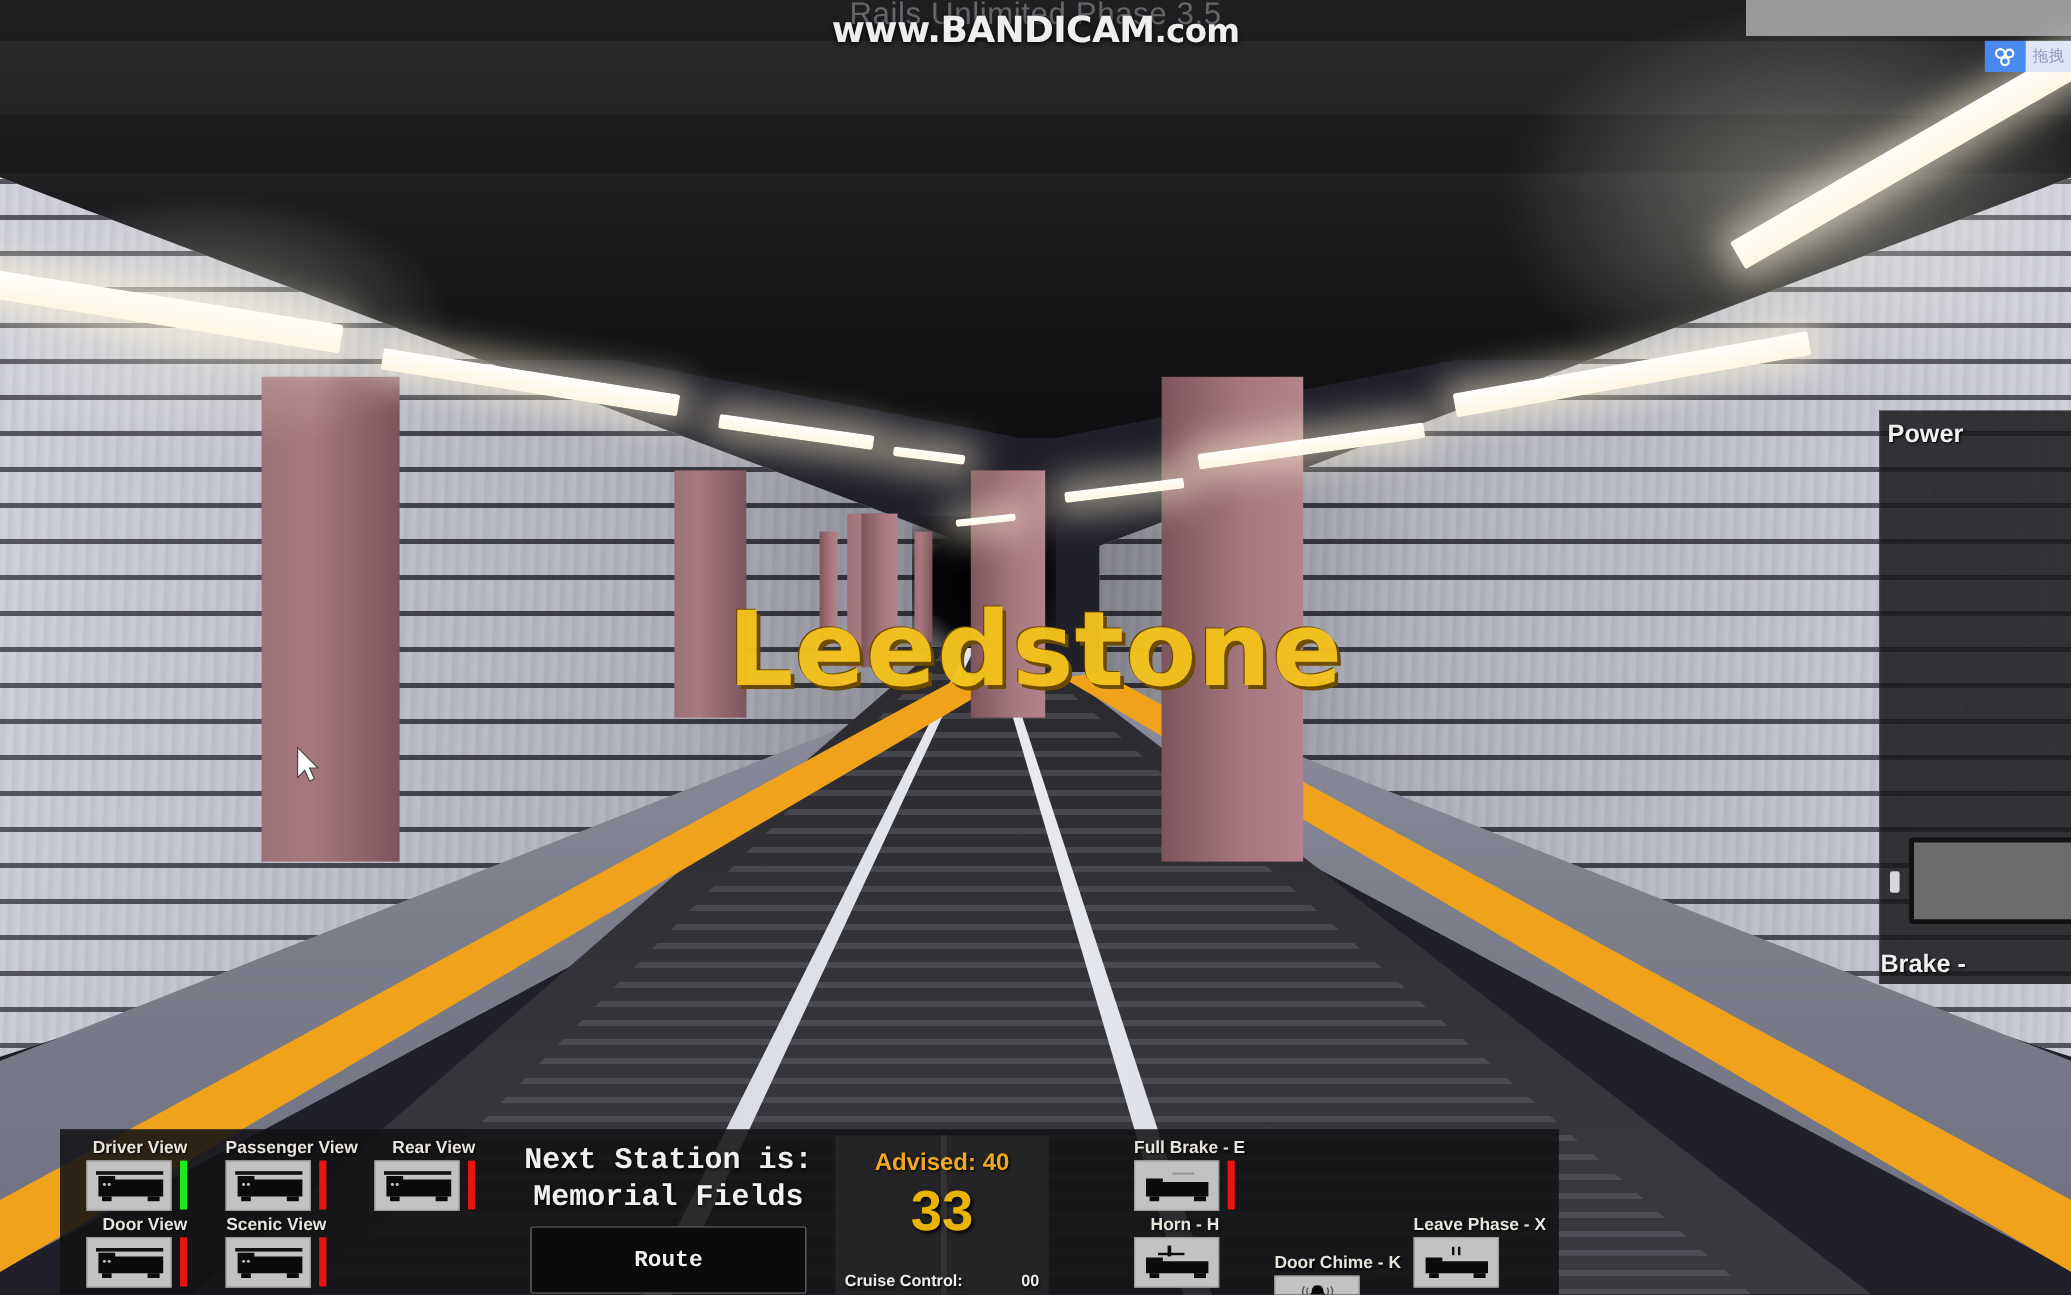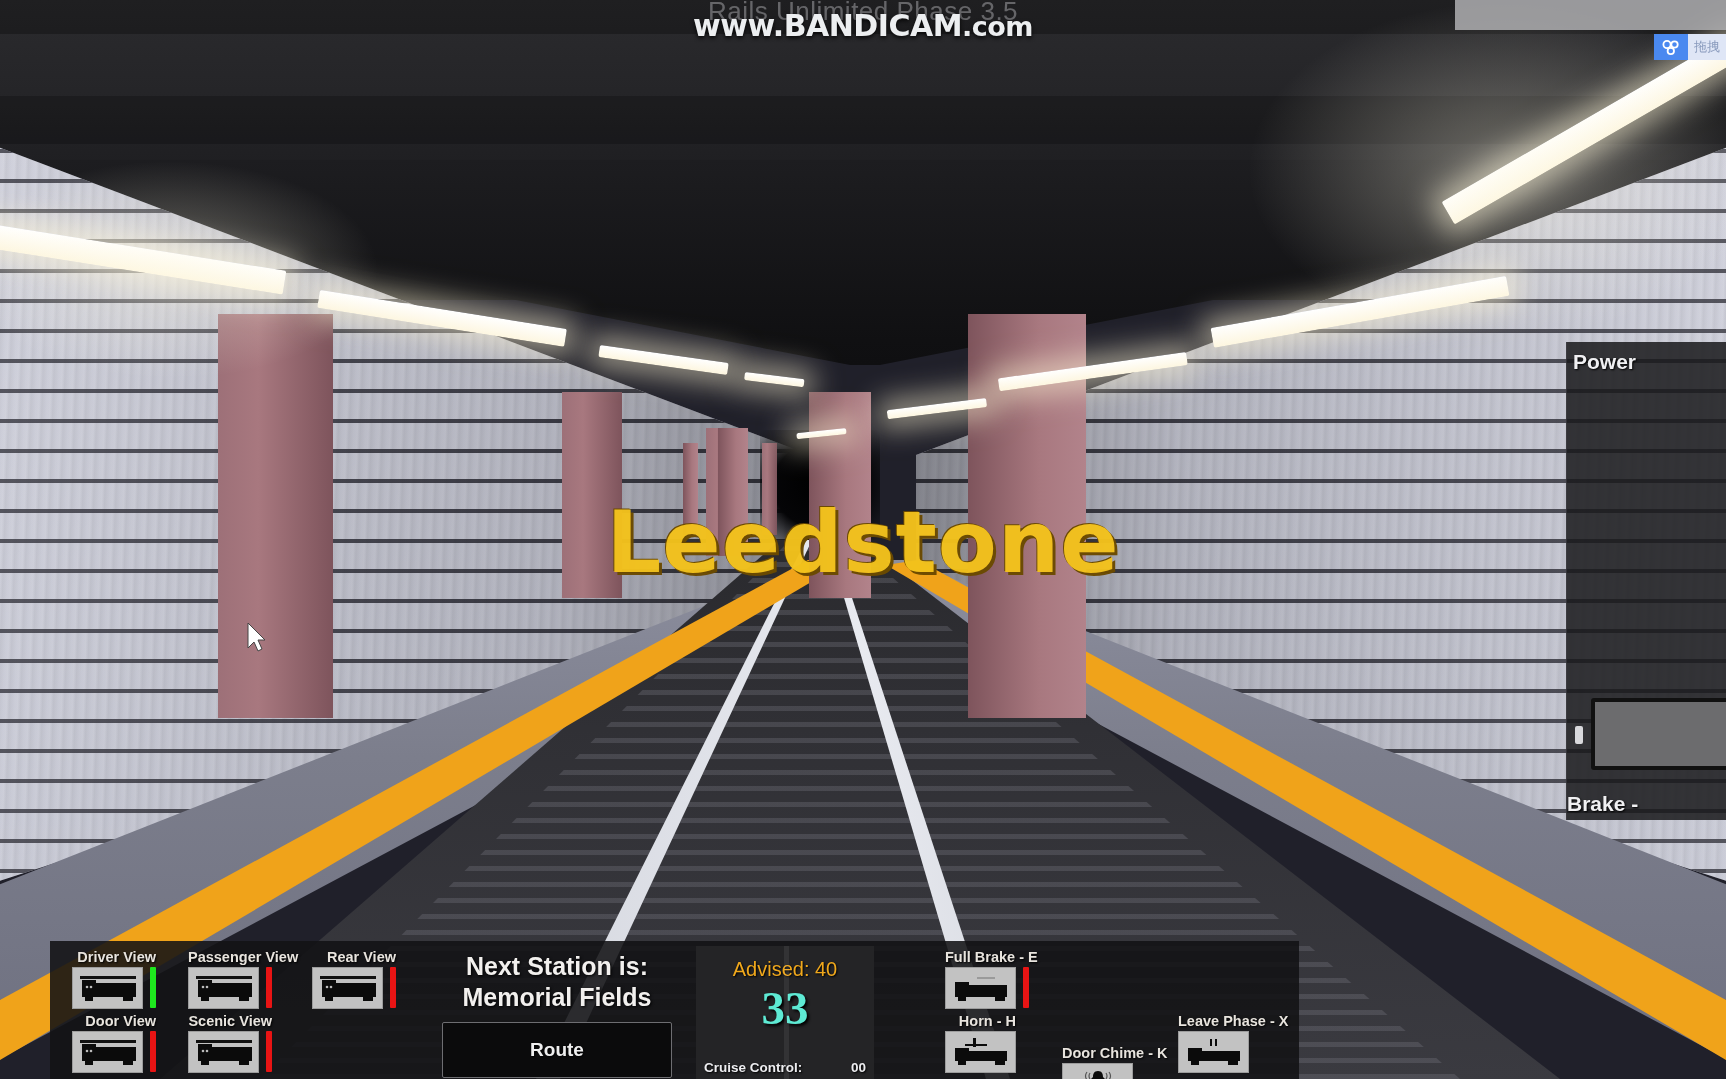--- a/index.html
+++ b/index.html
@@ -240,48 +240,48 @@
     position: relative;
   }
   .status-bar {
     width: 6px; height: 41px; border-radius: 1px;
   }
 
   
   .trainicon { display:block; }
 
   .centerinfo {
-    position: absolute; left: 362px; top: 10px; width: 290px; text-align: center;
+    position: absolute; left: 362px; top: 10px; width: 290px; text-align: center; font-family: Liberation Mono, monospace;
   }
   .ci-line {
     color: #f2f0ee; font-weight: 700; font-size: 25px;
     text-shadow: 1px 1px 3px #000; line-height: 1.24;
   }
   .route-btn {
     margin-top: 9px;
     width: 230px; height: 56px; margin-left: 30px;
     background: #0b0b0c; border: 1px solid #6e6e72;
     color: #efefef; font-size: 19px; font-weight: 700;
     display:flex; align-items:center; justify-content:center;
     text-shadow: 1px 1px 2px #000;
     border-radius: 2px;
   }
 
   .speedpanel {
     position: absolute; left: 646px; top: 5px; width: 178px; height: 133px;
     background: rgba(38,38,40,0.9);
   }
   .sp-advised {
-    text-align:center; color:#f0a81c; font-weight:400; font-size:20px;
+    text-align:center; color:#f0a81c; font-weight:700; font-size:20px;
     padding-top: 12px; text-shadow: 1px 1px 2px #000;
   }
   .sp-speed {
-    text-align:center; color:#5eead4; font-weight:700; font-size:47px;
+    text-align:center; color:#eab308; font-weight:700; font-size:47px;
     line-height: 1.0; margin-top: 4px; text-shadow: 2px 2px 3px #000;
-    font-family:Liberation Serif, serif;
+    font-family:Liberation Sans, sans-serif;
   }
   .sp-cruise {
     position:absolute; bottom: 4px; left: 0; width: 100%;
     display:flex; justify-content:space-between; padding: 0 8px;
     color:#ededf0; font-weight:700; font-size:13.5px;
     text-shadow: 1px 1px 2px #000;
   }
   .sp-divider {
     position:absolute; left: 88px; top:0; width: 5px; height: 133px;
     background: rgba(255,255,255,0.07);

